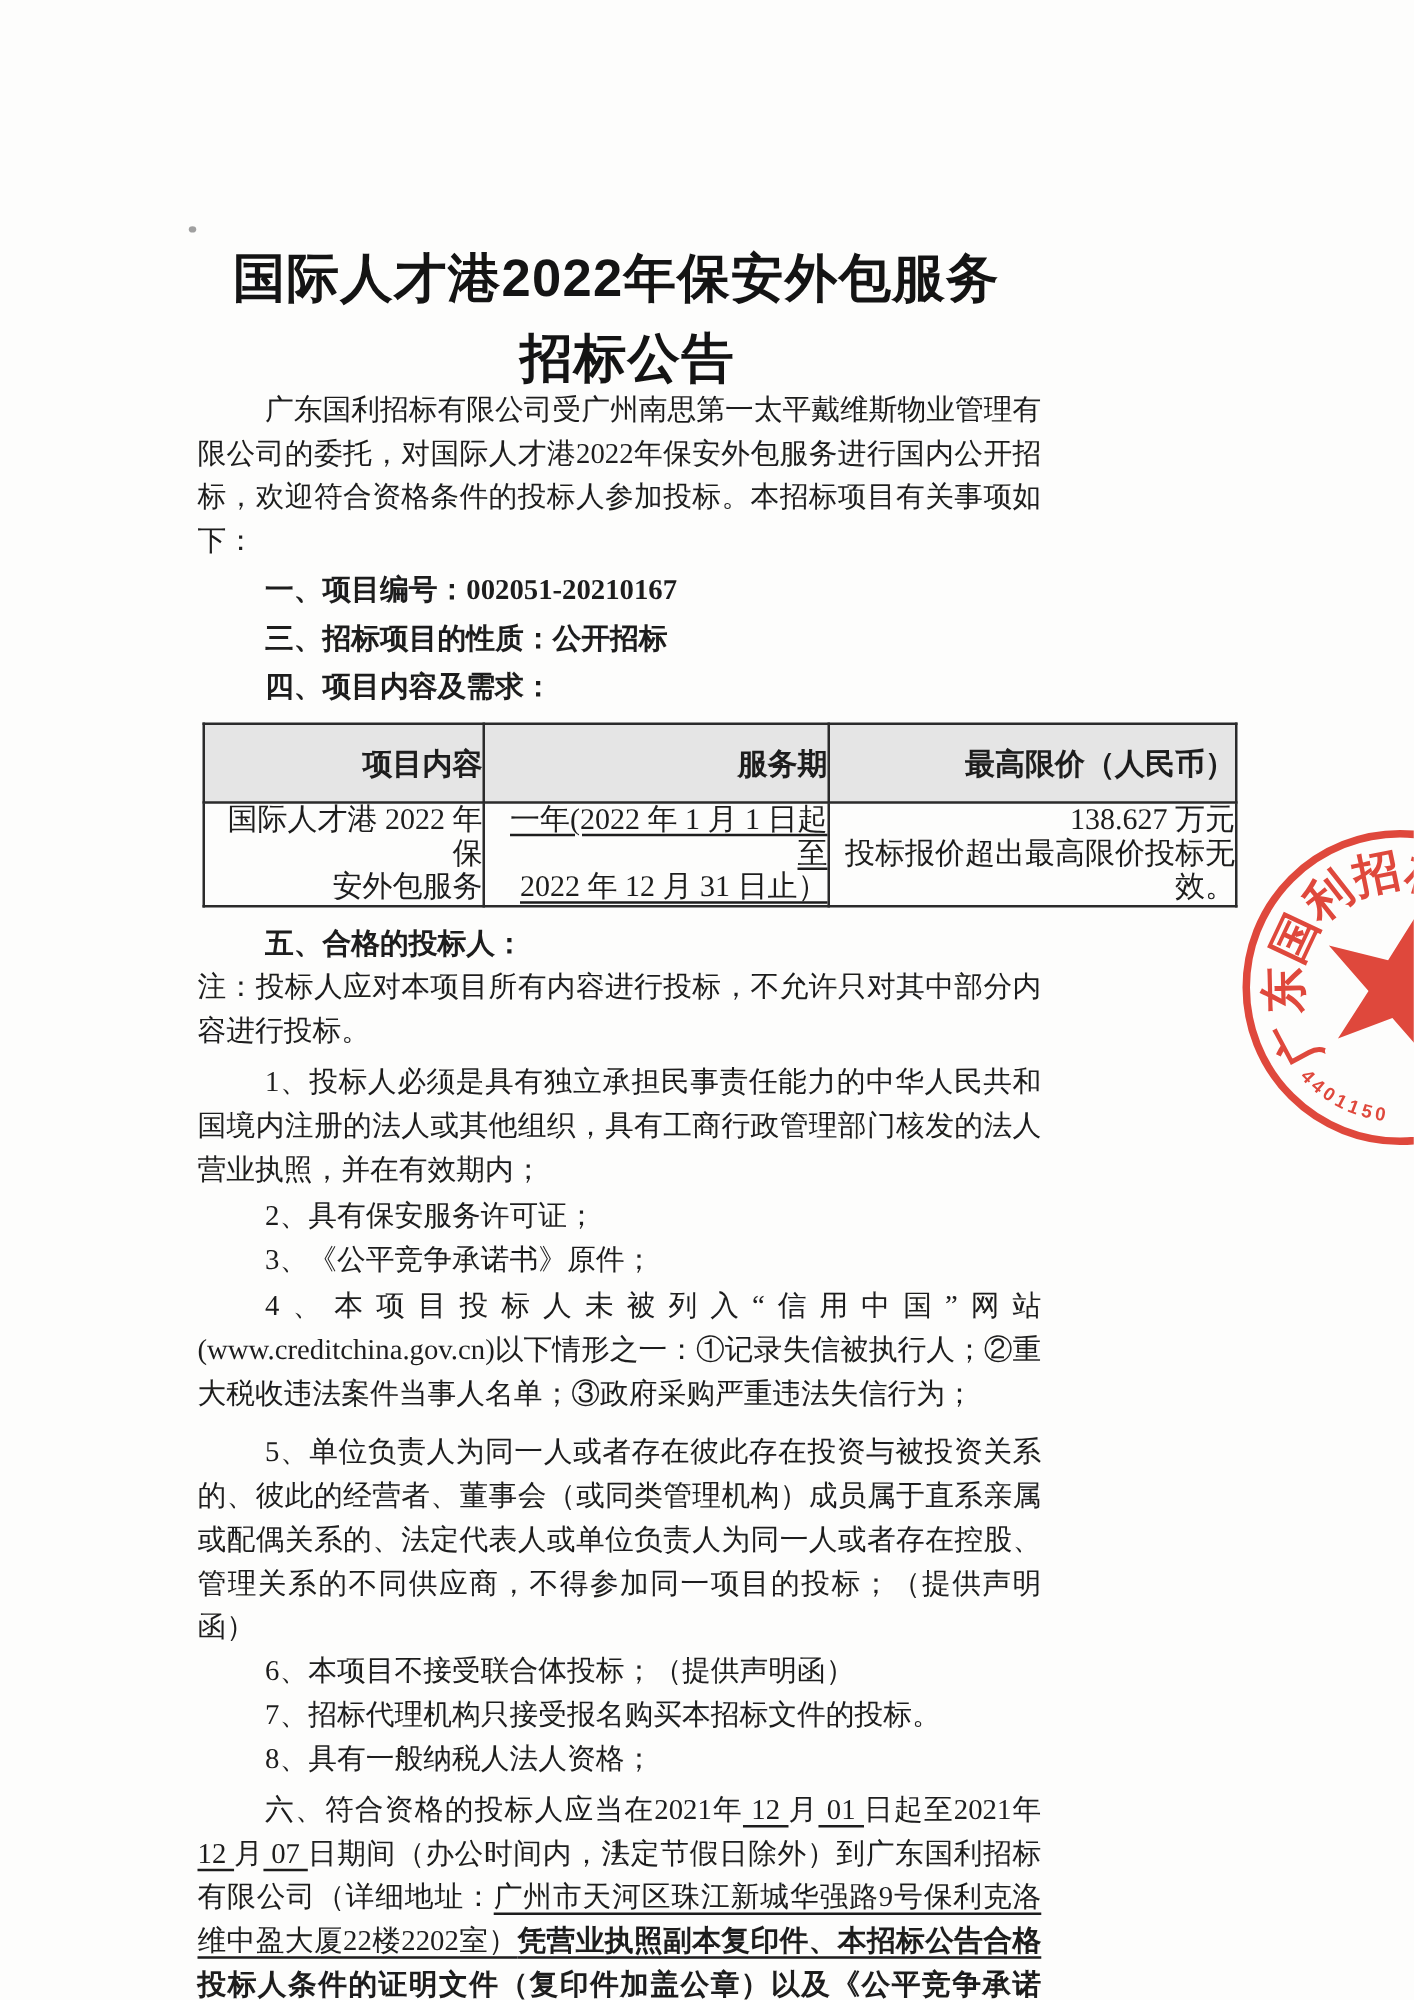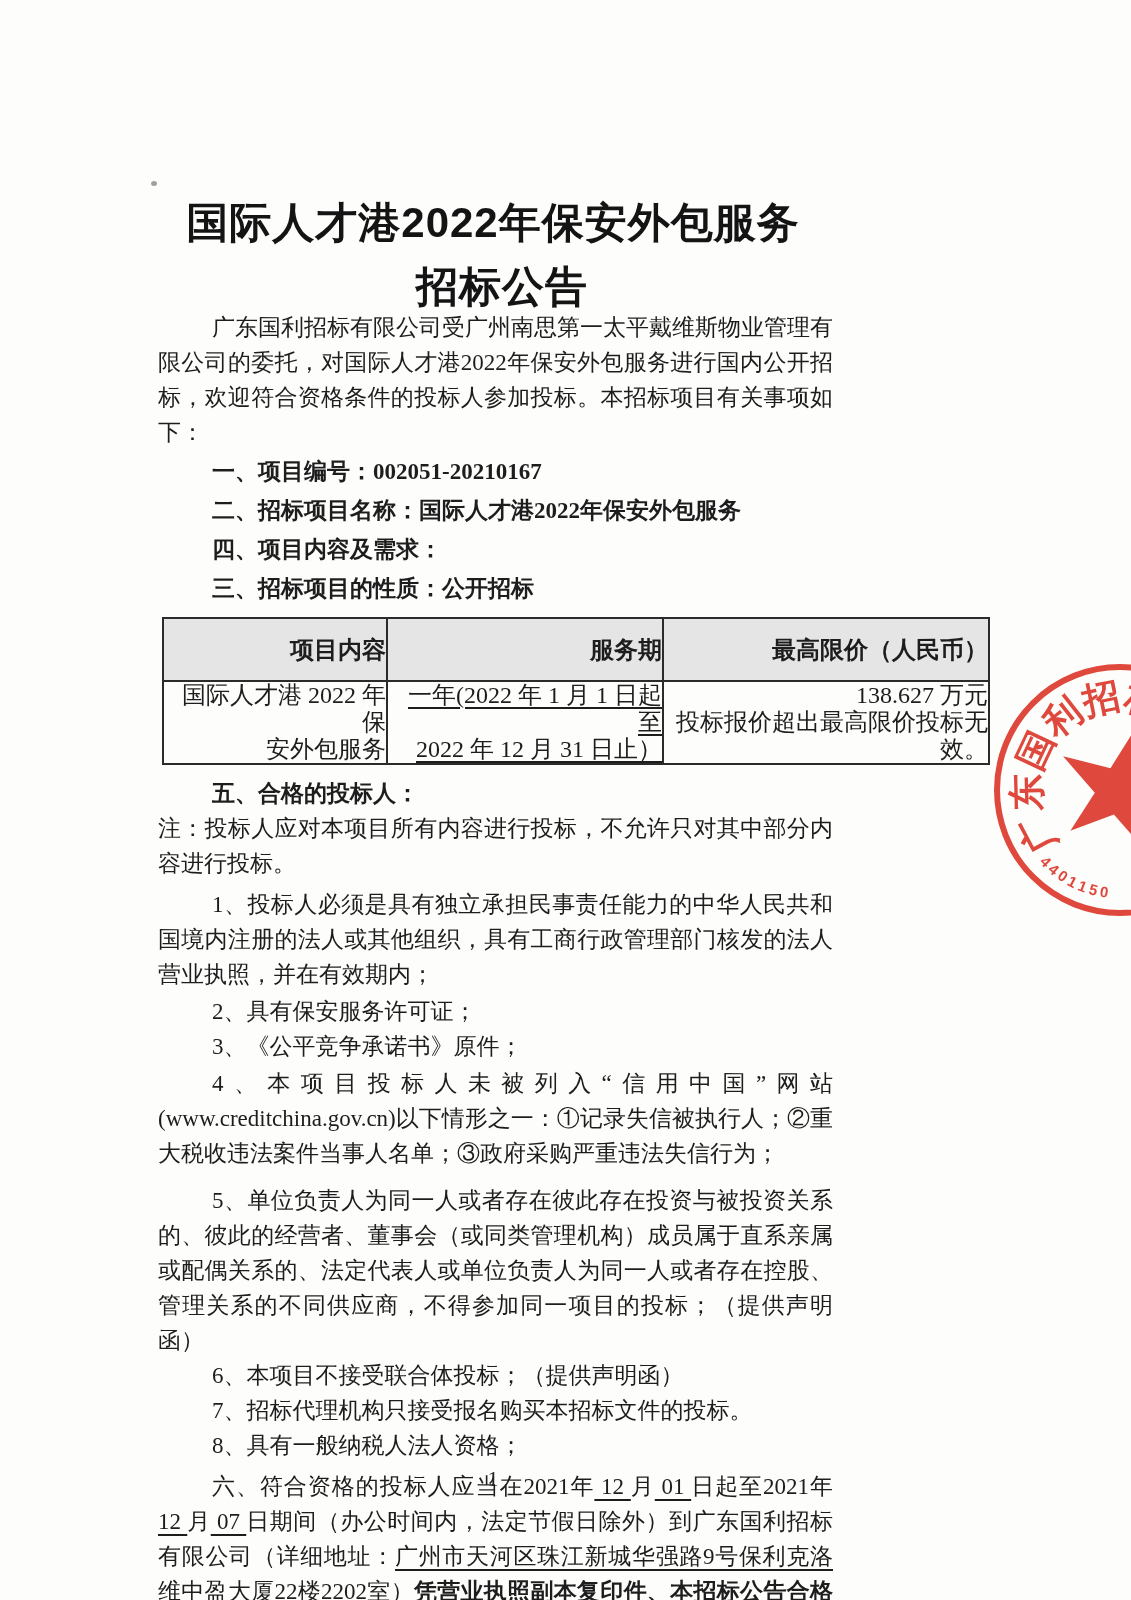--- a/index.html
+++ b/index.html
@@ -129,23 +129,22 @@
   <div class="scan-speck speck-1"></div>
 
   <h1 class="title l1">国际人才港2022年保安外包服务</h1>
   <h1 class="title l2">招标公告</h1>
 
   <div class="content">
 
     <div id="items-top">
         <p class="para"><span>广东国利招标有限公司受广州南思第一太平戴维斯物业管理有限公司的委托，对国际人才港2022年保安外包服务进行国内公开招标，欢迎符合资格条件的投标人参加投标。本招标项目有关事项如下：</span></p>
         <p class="para b"><span>一、项目编号：002051-20210167</span></p>
-        <p class="para b"><span>二、招标项目名称：国际人才港2022年保安外包服务</span></p>
+        <p class="para b"><span>三、招标项目的性质：公开招标</span></p>
         <p class="para b"><span>四、项目内容及需求：</span></p>
-        <p class="para b"><span>三、招标项目的性质：公开招标</span></p>
       </div>
 
     <table class="project">
       <colgroup>
           <col class="c1">
           <col class="c2">
           <col class="c3">
         </colgroup>
       <tbody>
           <tr>

